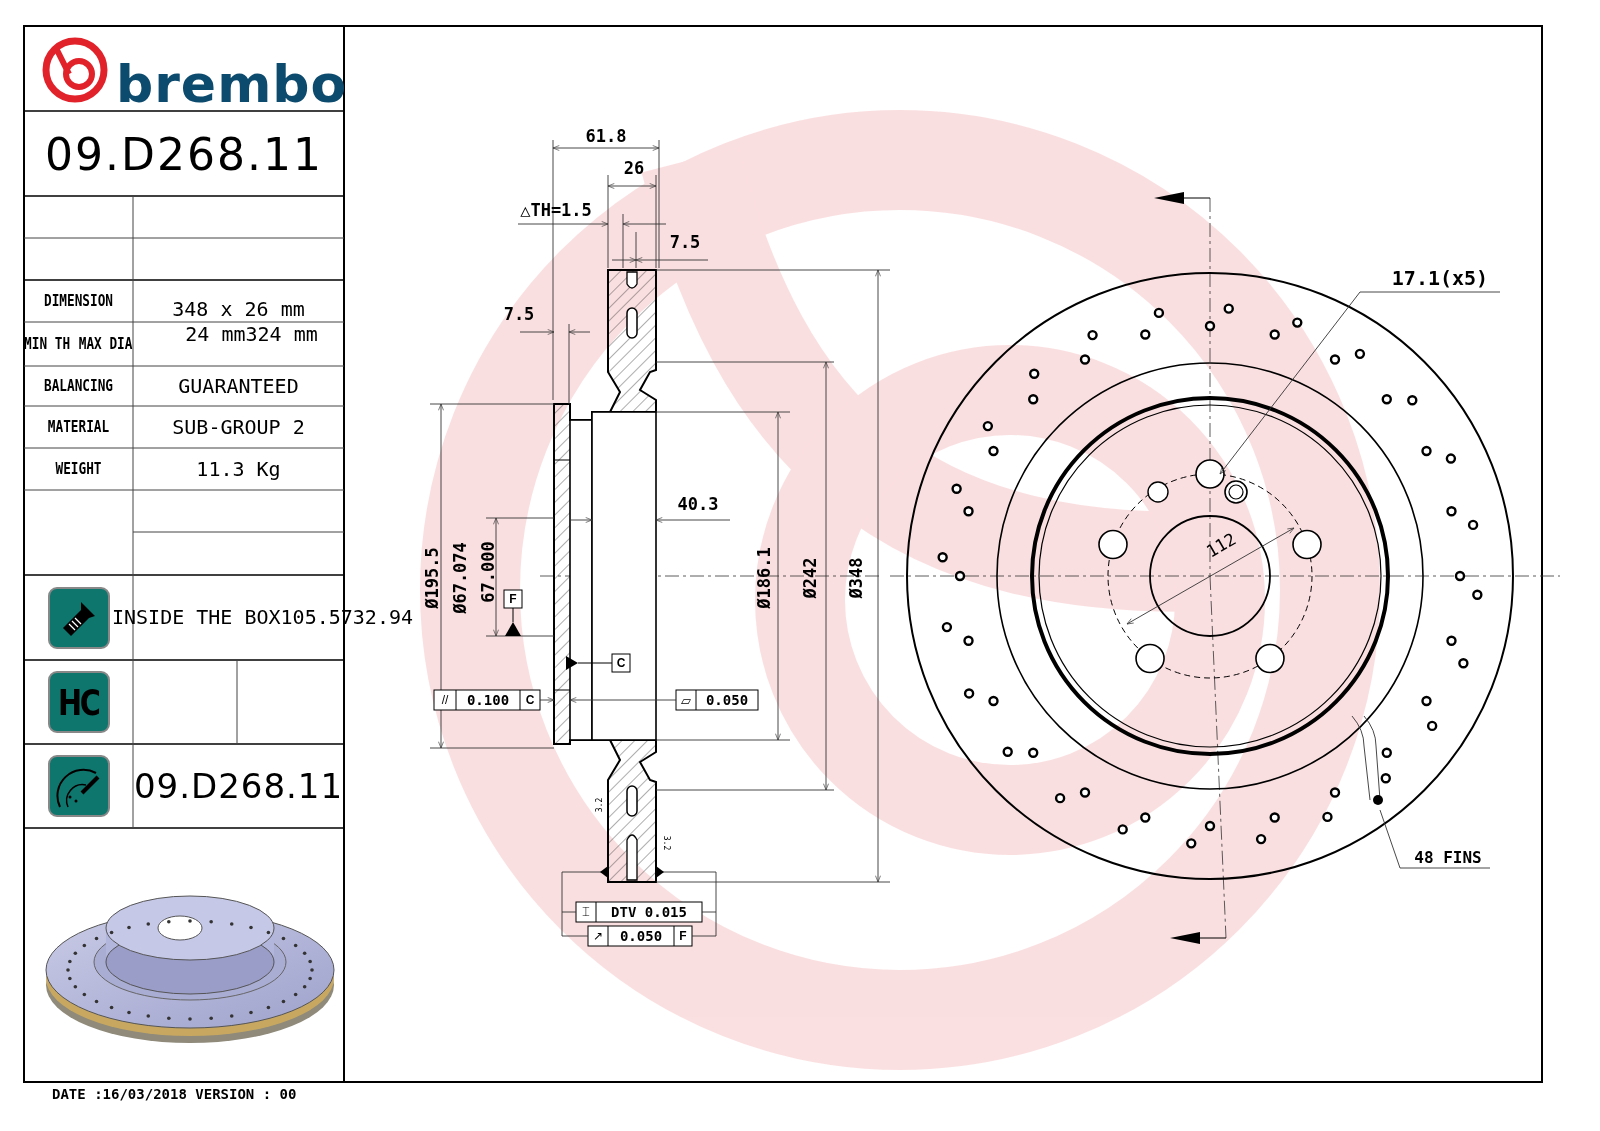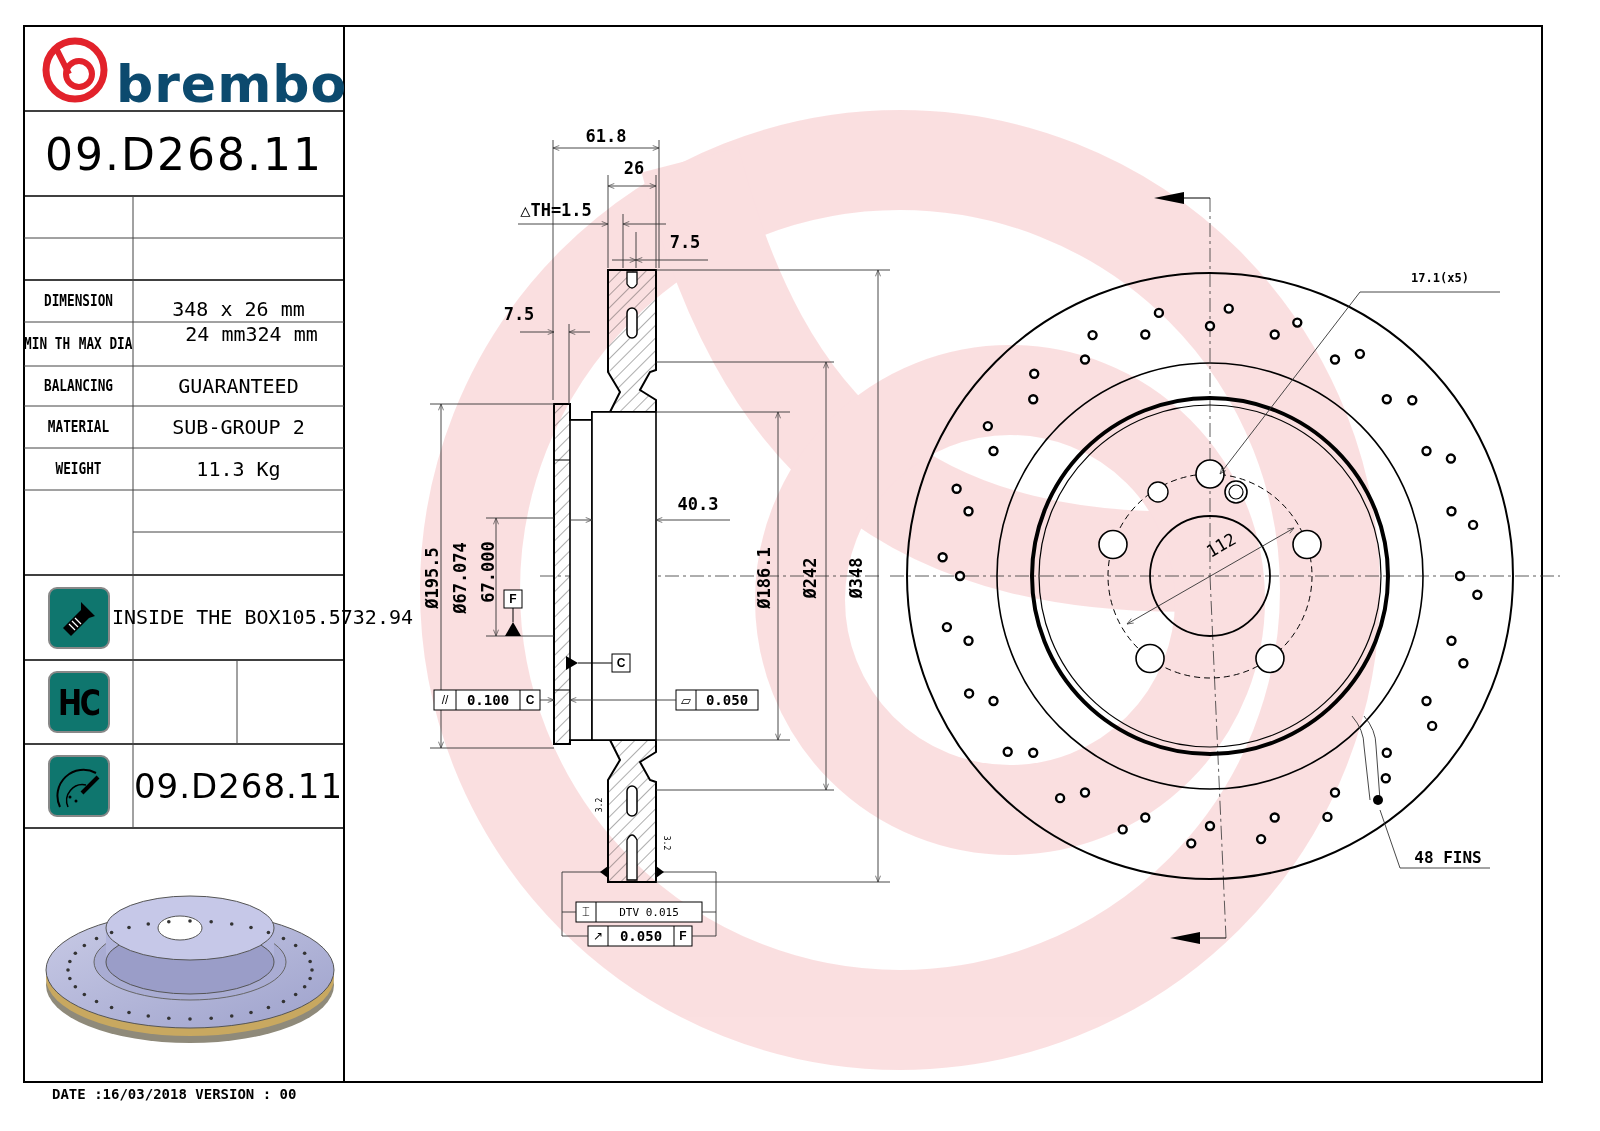--- a/index.html
+++ b/index.html
@@ -377,25 +377,25 @@
     <div class="cell" style="left:612px;top:654px;width:18px;height:18px;font-weight:bold;font-size:12px;">C</div>
 
     <div class="cell" style="left:434px;top:690px;width:22px;height:20px;font-size:12px;">//</div>
     <div class="cell val" style="left:456px;top:690px;width:64px;height:20px;font-size:14px;font-weight:bold;">0.100</div>
     <div class="cell" style="left:520px;top:690px;width:20px;height:20px;font-size:12px;font-weight:bold;">C</div>
 
     <div class="cell" style="left:676px;top:690px;width:20px;height:20px;font-size:13px;">▱</div>
     <div class="cell val" style="left:696px;top:690px;width:62px;height:20px;font-size:14px;font-weight:bold;">0.050</div>
 
     <div class="cell" style="left:576px;top:902px;width:20px;height:20px;font-size:13px;">⌶</div>
-    <div class="cell val" style="left:596px;top:902px;width:106px;height:20px;font-size:11px;font-weight:normal;">DTV 0.015</div>
+    <div class="cell val" style="left:596px;top:902px;width:106px;height:20px;font-size:14px;font-weight:bold;">DTV 0.015</div>
 
     <div class="cell" style="left:588px;top:926px;width:20px;height:20px;font-size:12px;">↗</div>
     <div class="cell val" style="left:608px;top:926px;width:66px;height:20px;font-size:14px;font-weight:bold;">0.050</div>
     <div class="cell" style="left:674px;top:926px;width:18px;height:20px;font-size:12px;font-weight:bold;">F</div>
   </div>
 
   <div>
-    <div class="cell val" style="left:1380px;top:266px;width:120px;height:24px;font-weight:bold;font-size:12px;">17.1(x5)</div>
+    <div class="cell val" style="left:1380px;top:266px;width:120px;height:24px;font-weight:bold;font-size:20px;">17.1(x5)</div>
     <div class="cell val" style="left:1196px;top:534px;width:50px;height:22px;font-size:17px;transform:rotate(-30deg);">112</div>
     <div class="cell val" style="left:1402px;top:846px;width:92px;height:22px;font-weight:bold;font-size:16px;">48 FINS</div>
   </div>
 </div>
 
 </body></html>

